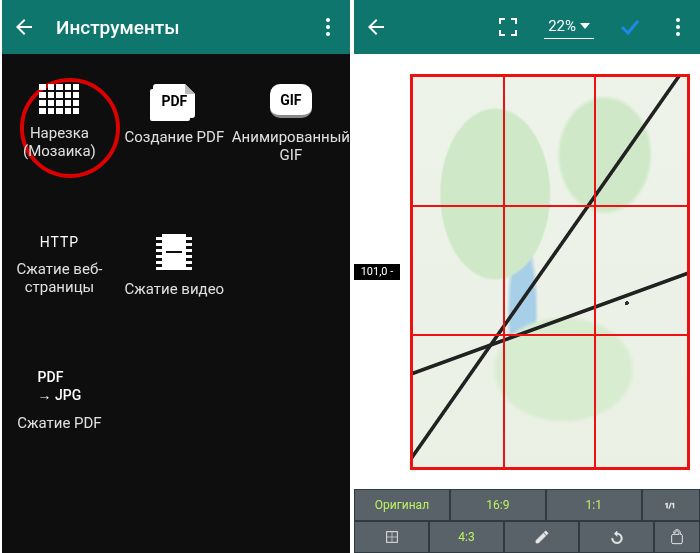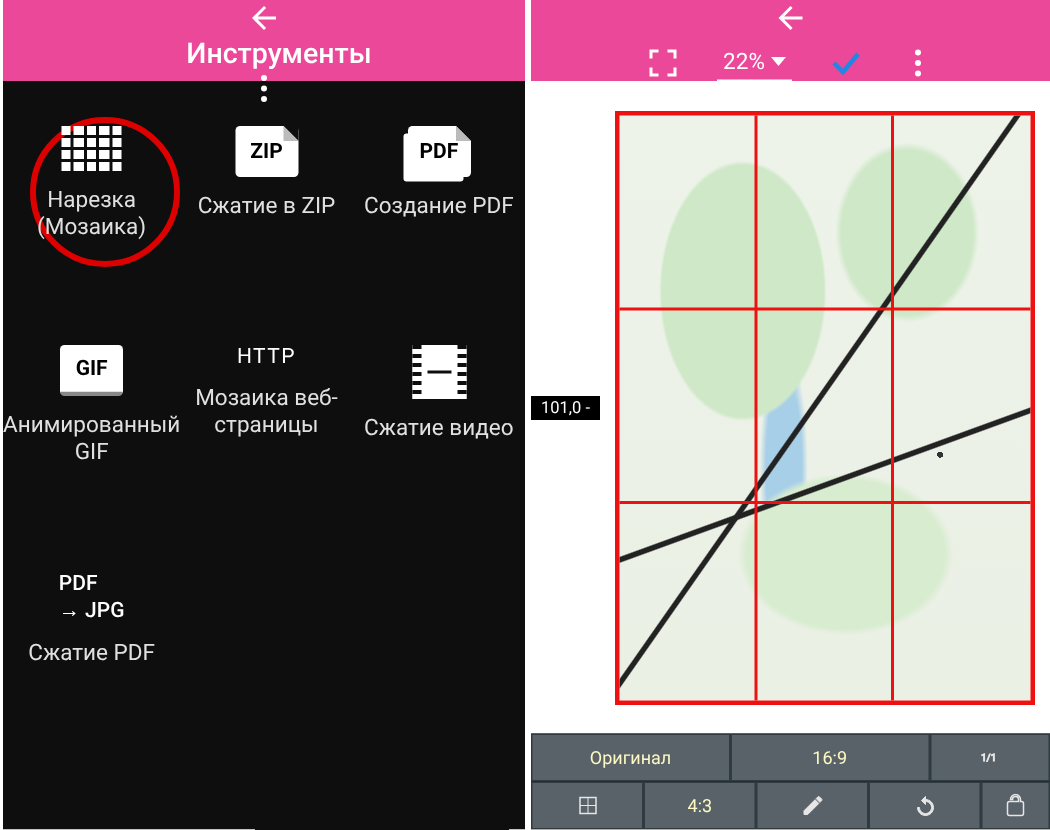--- a/index.html
+++ b/index.html
@@ -11,23 +11,23 @@
     overflow: hidden;
   }
   .pane { height: 553px; background:#0e0e0e; position:relative; overflow:hidden; }
   .pane-left { width: 348px; margin-left:2px; }
   .gap { width:4px; background:#fff; }
   .pane-right { width: 346px; margin-right:0; }
 
   
   .toolbar {
     height: 54px; width:100%;
-    background: #ec4899;
+    background: #0f766e;
     display:flex; align-items:center;
-    color:#fff; padding:0 10px;flex-direction:column;
+    color:#fff; padding:0 10px;
   }
   .tb-title { font-size:19px; font-weight:500; flex:1; margin-left:20px; }
   .tb-icon { width:24px; height:24px; display:flex; align-items:center; justify-content:center; cursor:pointer; fill:#fff; color:#fff; }
   .tb-right { display:flex; align-items:center; gap:24px; }
   .zoom-box { display:flex; align-items:center; border-bottom:1px solid #fff; padding:0 4px 2px 4px; height:24px; }
   .zoom-val { font-size:15px; color:#fff; }
   .tri { margin-left:4px; }
 
   
   .tools-grid {
@@ -103,21 +103,21 @@
   .map::before,.map::after{ content:""; position:absolute; background:#e11; }
   .map .v1,.map .v2{ position:absolute; top:0; bottom:0; width:2px; background:#e11; }
   .map .h1,.map .h2{ position:absolute; left:0; right:0; height:2px; background:#e11; }
   .v1{ left:33%; } .v2{ left:66%; }
   .h1{ top:33%; } .h2{ top:66%; }
 
   
   .btn-rows{ position:absolute; bottom:0; left:0; right:0; height:64px; display:flex; flex-direction:column; }
   .btn-row{ flex:1; display:flex; background:#2f3b41; }
   .rbtn{
-    flex:1; margin:1px; background:#596268; color:#fef9c3;
+    flex:1; margin:1px; background:#596268; color:#bef264;
     display:flex; align-items:center; justify-content:center;
     font-size:12px; cursor:pointer;
   }
   .rbtn svg{ width:16px; height:16px; fill:#e6e6e6; stroke:#e6e6e6; }
 
   .check-icon{ stroke:#1e88e5; stroke-width:3; fill:none; }
 </style>
 </head>
 <body>
 
@@ -161,38 +161,34 @@
           <span></span>
         <span></span>
           <span></span>
           <span></span>
           <span></span>
           <span></span>
       </div>
       <div class="tool-label">Нарезка (Мозаика)</div>
     </div>
 
-    <div class="tool">
-      <div class="badge-box badge-fold">ZIP</div>
-      <div class="tool-label">Сжатие в ZIP</div>
-    </div>
 
     <div class="tool">
       <div class="badge-box badge-fold" style="box-shadow:-4px 4px 0 -1px #fff, -4px 4px 0 0 #0e0e0e;">PDF</div>
       <div class="tool-label">Создание PDF</div>
     </div>
 
     <div class="tool">
-      <div class="badge-box" style="border-bottom:3px solid #888;">GIF</div>
+      <div class="badge-box" style="border-bottom:3px solid #888;border-radius:10px;">GIF</div>
       <div class="tool-label">Анимированный GIF</div>
     </div>
 
     <div class="tool">
       <div class="http-label">HTTP</div>
-      <div class="tool-label">Мозаика веб-страницы</div>
+      <div class="tool-label">Сжатие веб-страницы</div>
     </div>
 
     <div class="tool">
       <div class="film-icon">
           <div class="film-mid"></div>
         </div>
       <div class="tool-label">Сжатие видео</div>
     </div>
 
     <div class="tool" style="grid-column:1;">
@@ -252,20 +248,21 @@
         <div class="h1"></div>
           <div class="h2"></div>
       </div>
     </div>
   </div>
 
   <div class="btn-rows">
     <div class="btn-row">
       <div class="rbtn">Оригинал</div>
       <div class="rbtn">16:9</div>
+      <div class="rbtn">1:1</div>
       <div class="rbtn" style="flex:0.6">
         <svg viewBox="0 0 24 24">
             <text x="3" y="16" font-size="10" fill="#e6e6e6">1/1</text>
           </svg>
       </div>
     </div>
     <div class="btn-row">
       <div class="rbtn">
         <svg viewBox="0 0 24 24">
             <rect x="4" y="4" width="16" height="16" fill="none" stroke="#e6e6e6" stroke-width="1.5"></rect>

